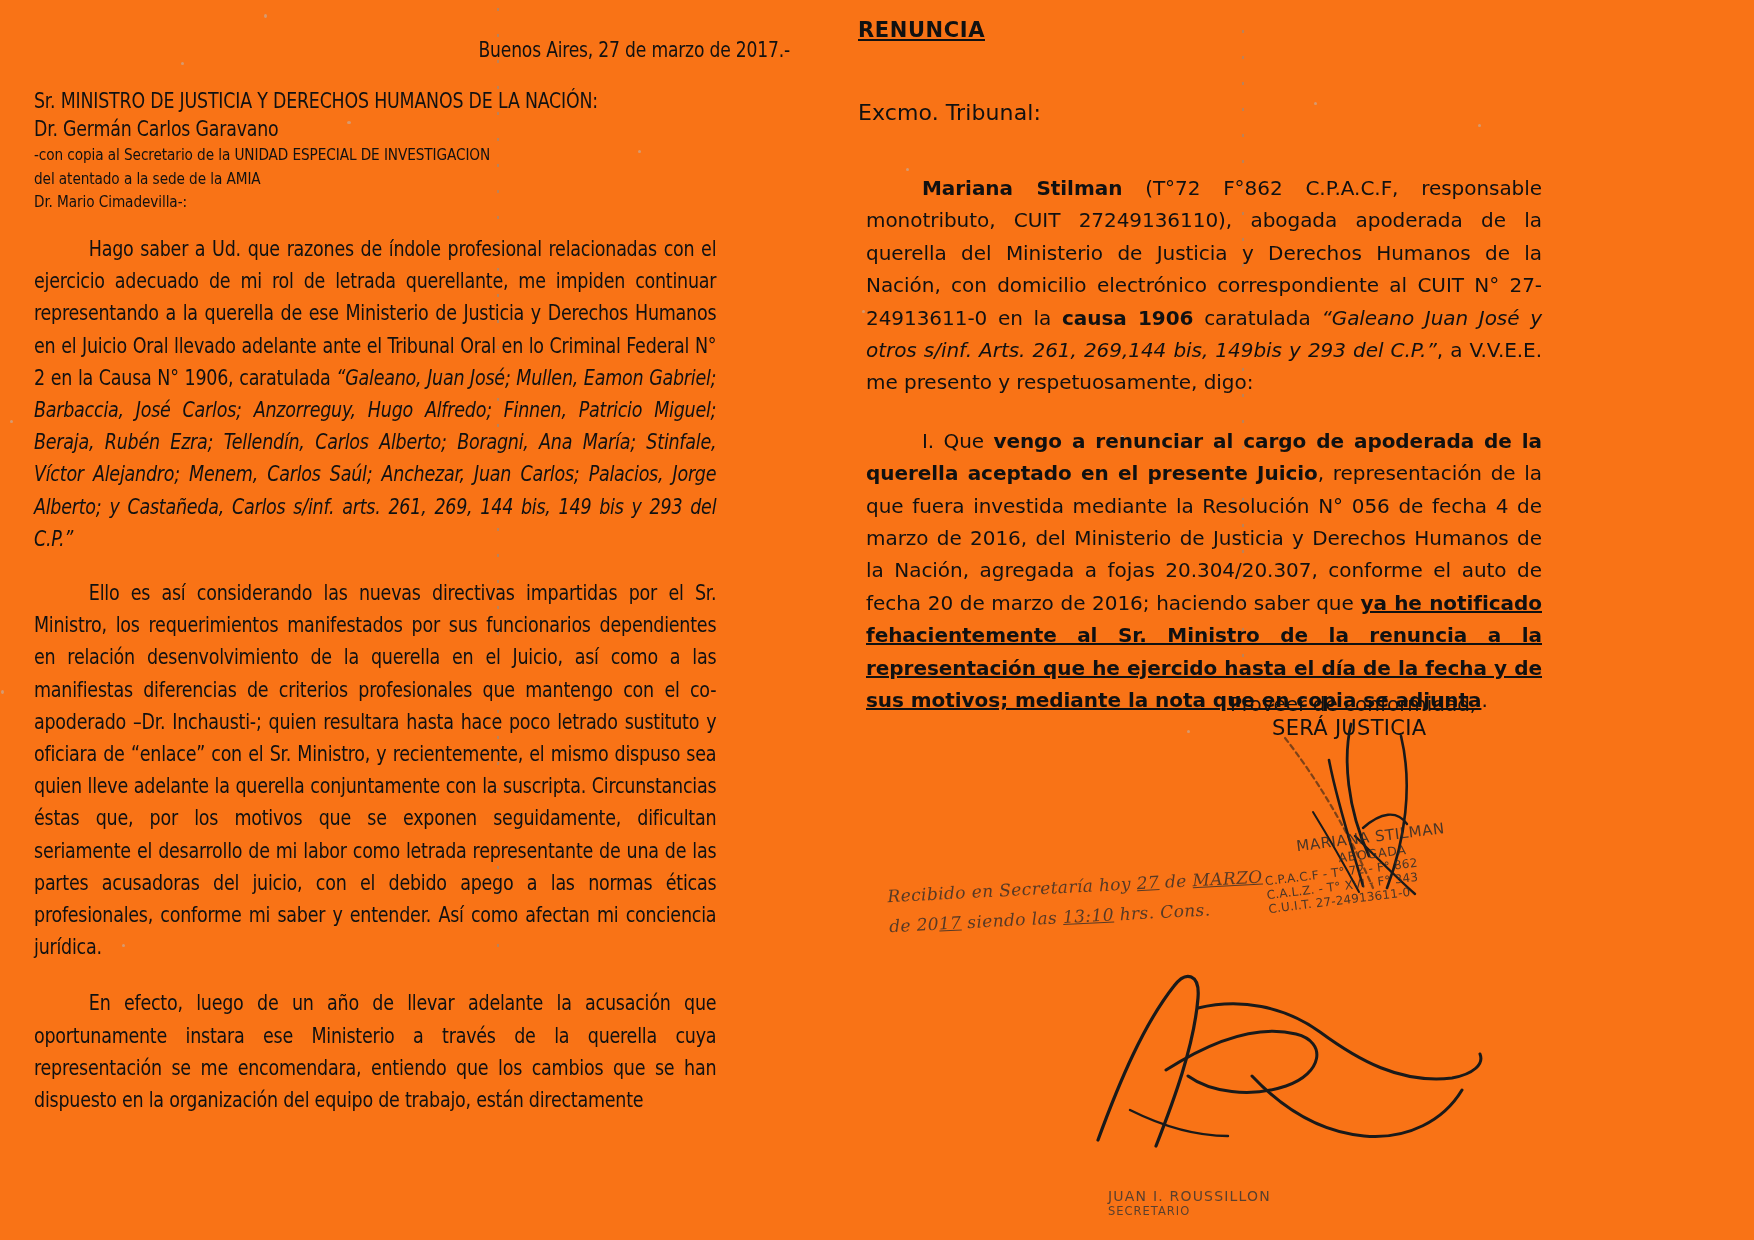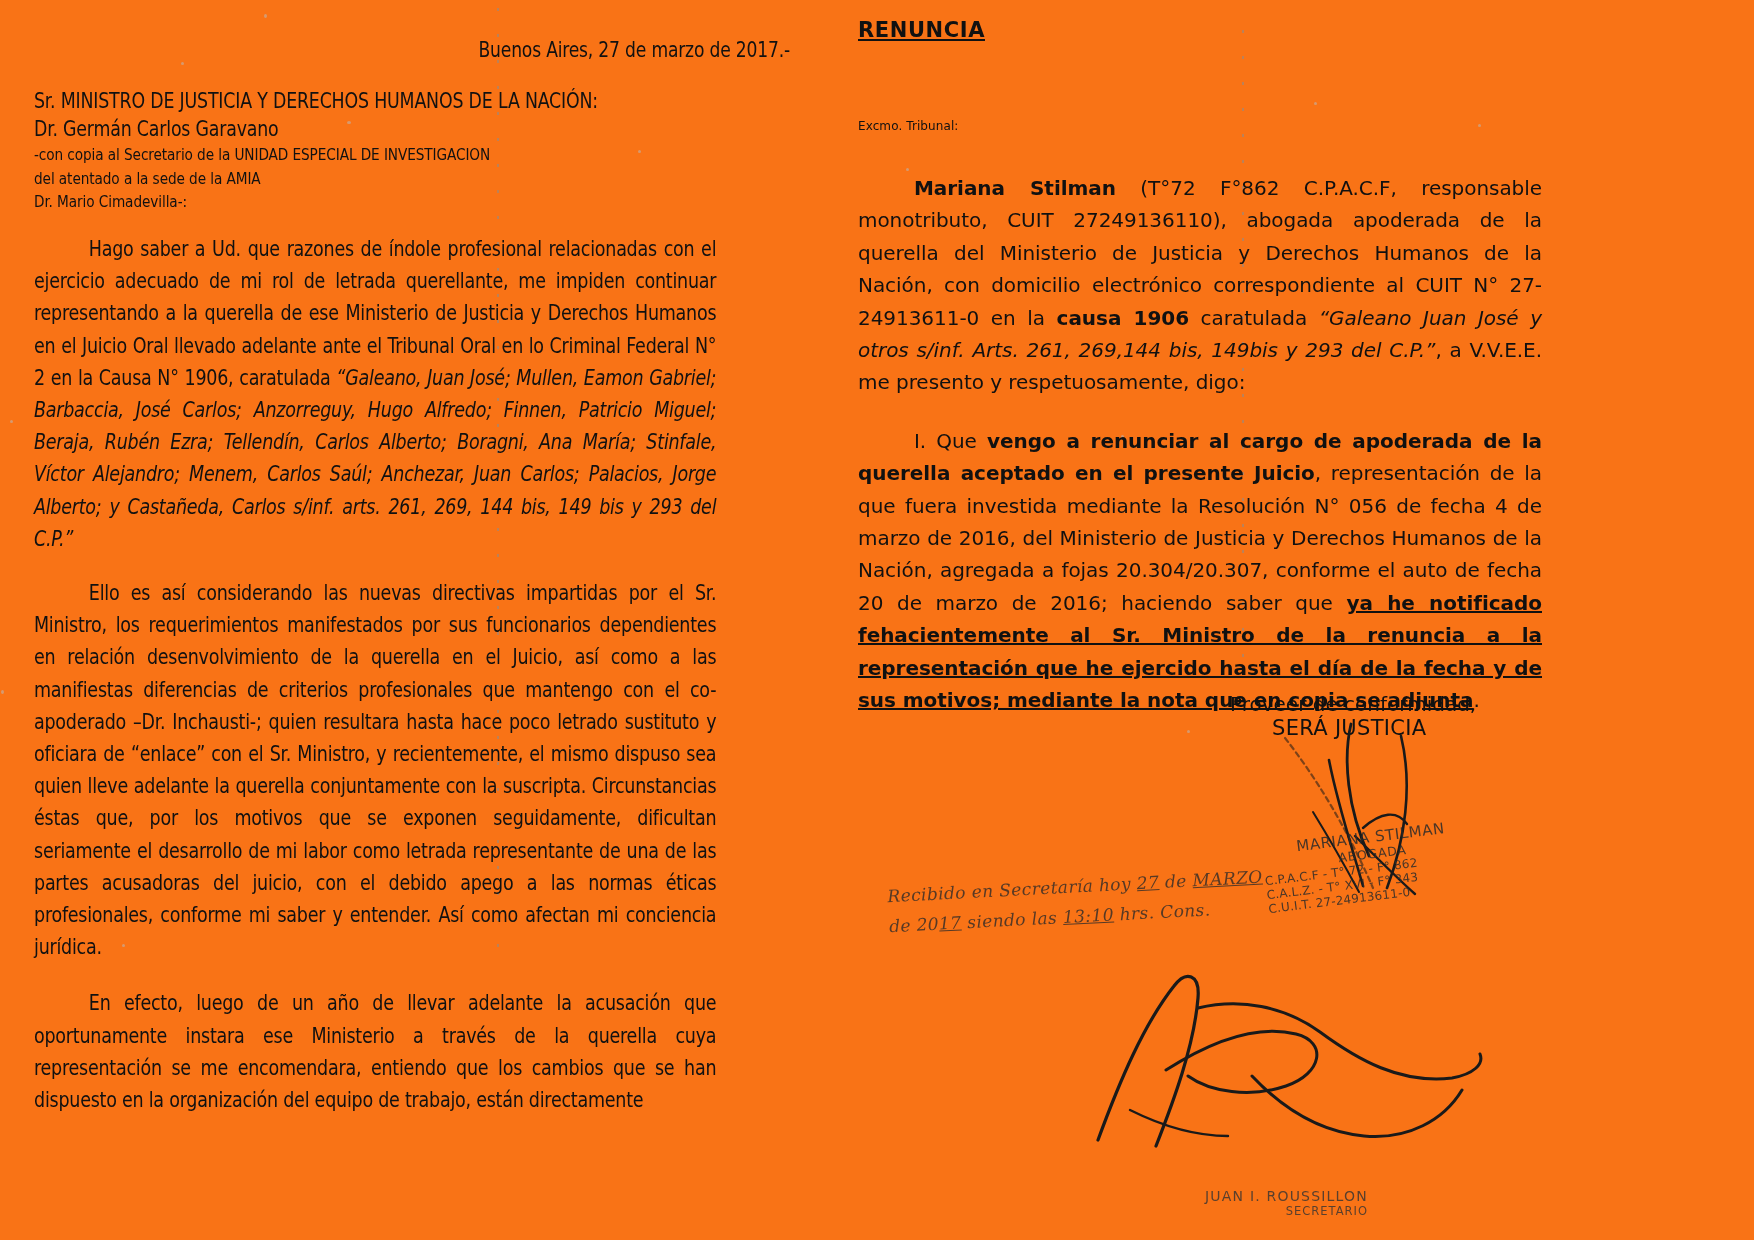--- a/index.html
+++ b/index.html
@@ -100,35 +100,34 @@
     top: 18px;
     font-size: 21px;
     font-weight: bold;
     text-decoration: underline;
     letter-spacing: .6px;
   }
   .excmo {
     position: absolute;
     left: 18px;
     top: 100px;
-    font-size: 12px;
+    font-size: 22px;
     letter-spacing: .1px;
-    margin-top: 19px;
   }
   .body-right {
     position: absolute;
     left: 18px;
     top: 172px;
     width: 684px;
     font-size: 20px;
     line-height: 32.4px;
     text-align: justify;
     letter-spacing: -.05px;
   }
-  .body-right p { margin: 0 0 26px 0; text-indent: 56px; }
+  .body-right p { margin: 0 0 26px 8px; text-indent: 56px; }
   .body-right b { font-weight: bold; }
   .body-right i { font-style: italic; }
   .body-right u { text-decoration: underline; font-weight: bold; }
 
   .proveer {
     position: absolute;
     left: 390px;
     top: 692px;
     font-size: 20px;
   }
@@ -177,21 +176,21 @@
     transform: rotate(-3deg);
     opacity: .78;
     letter-spacing: .4px;
   }
   .recepcion .u { text-decoration: underline; }
 
   .secretario {
     position: absolute;
     left: 268px;
     top: 1188px;
-    text-align: right;
+    text-align: left;
     width: 260px;
     color: #333;
     font-size: 14px;
     letter-spacing: 1.2px;
     opacity: .8;
   }
   .secretario .sub { font-size: 11.5px; letter-spacing: 1px; }
 </style>
 </head>
 <body>

